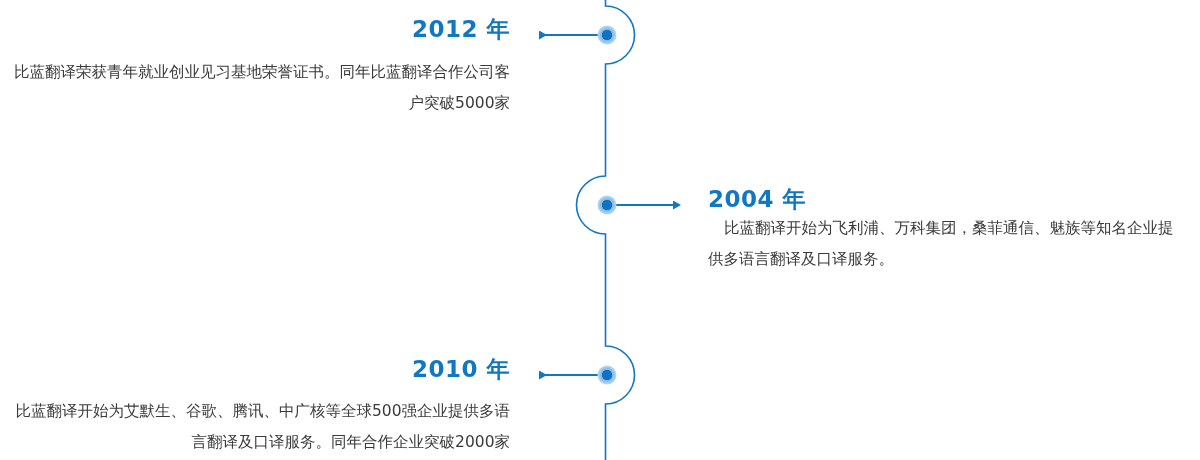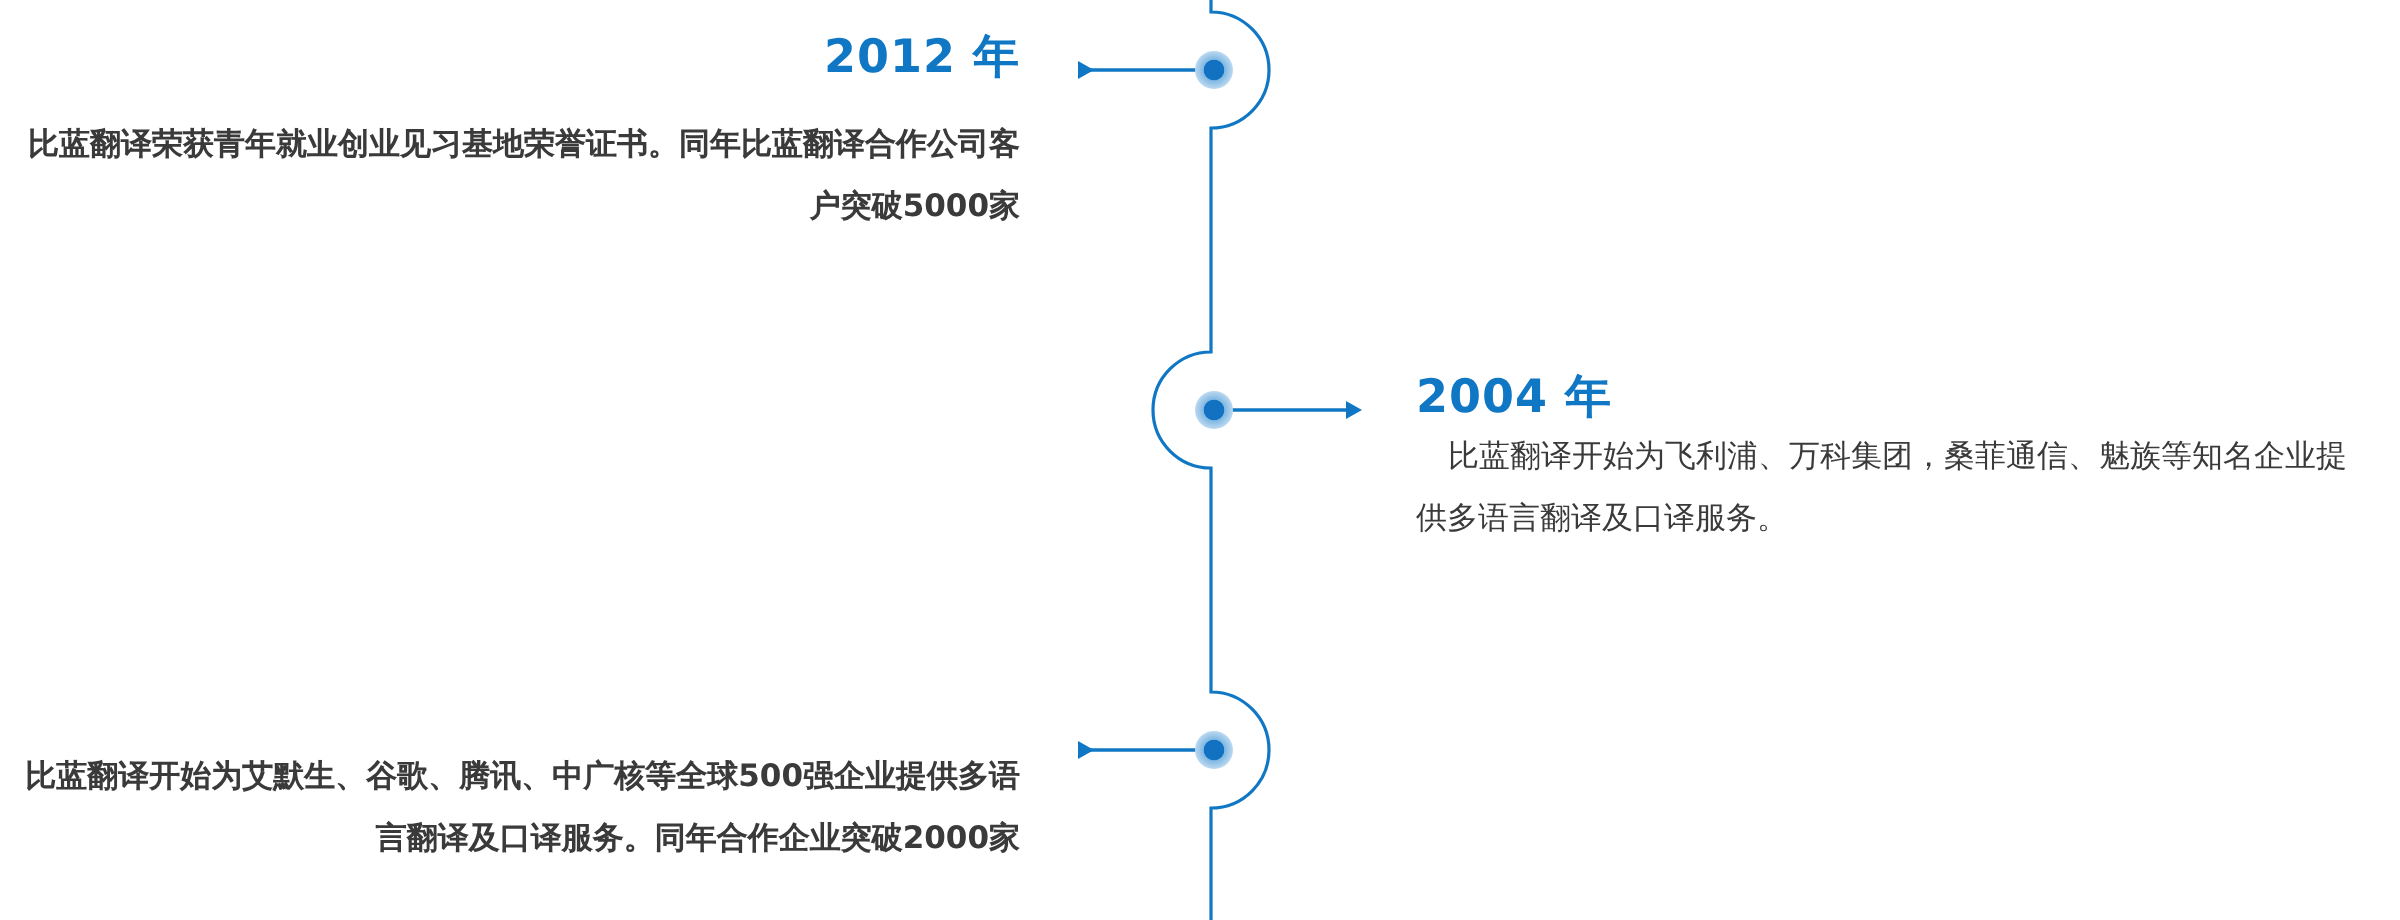--- a/index.html
+++ b/index.html
@@ -53,41 +53,39 @@
     font-weight: normal;
   }
 
   
   #entry-2012 {
     left: 10px;
     top: 18px;
     width: 500px;
   }
   #entry-2012 .entry-desc {
-    font-weight: bold;
   }
 
   #entry-2011 {
     left: 708px;
     top: 188px;
     width: 480px;
   }
   #entry-2011 .entry-desc {
     margin-top: 2px;
     text-indent: 16px;
   }
 
   #entry-2010 {
     left: 10px;
     top: 358px;
     width: 500px;
   }
   #entry-2010 .entry-desc {
     margin-top: 15px;
-    font-weight: bold;
   }
 </style>
 </head>
 <body>
 
 <div class="timeline-canvas">
 
   <svg class="timeline-svg" viewBox="0 0 1200 460">
     <defs>
       <marker id="arrow-left-head" markerWidth="9" markerHeight="9" refX="8" refY="4.5" orient="auto" markerUnits="userSpaceOnUse">
@@ -130,16 +128,17 @@
     <div class="year-label">2012 年</div>
     <div class="entry-desc">比蓝翻译荣获青年就业创业见习基地荣誉证书。同年比蓝翻译合作公司客户突破5000家</div>
   </div>
 
   <div class="entry entry-right" id="entry-2011">
     <div class="year-label">2004 年</div>
     <div class="entry-desc">比蓝翻译开始为飞利浦、万科集团，桑菲通信、魅族等知名企业提供多语言翻译及口译服务。</div>
   </div>
 
   <div class="entry entry-left" id="entry-2010">
+    <div class="year-label">2010 年</div>
     <div class="entry-desc">比蓝翻译开始为艾默生、谷歌、腾讯、中广核等全球500强企业提供多语言翻译及口译服务。同年合作企业突破2000家</div>
   </div>
 
 </div>
 
 </body></html>

